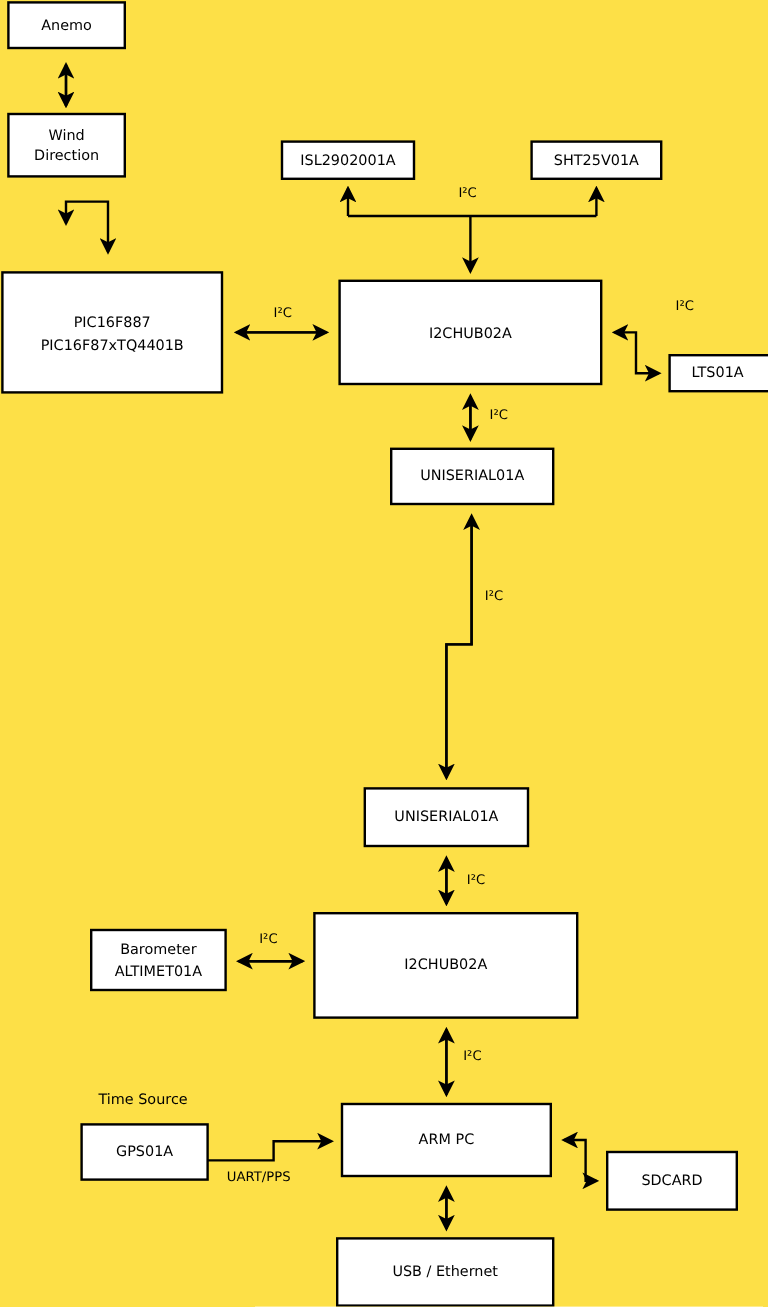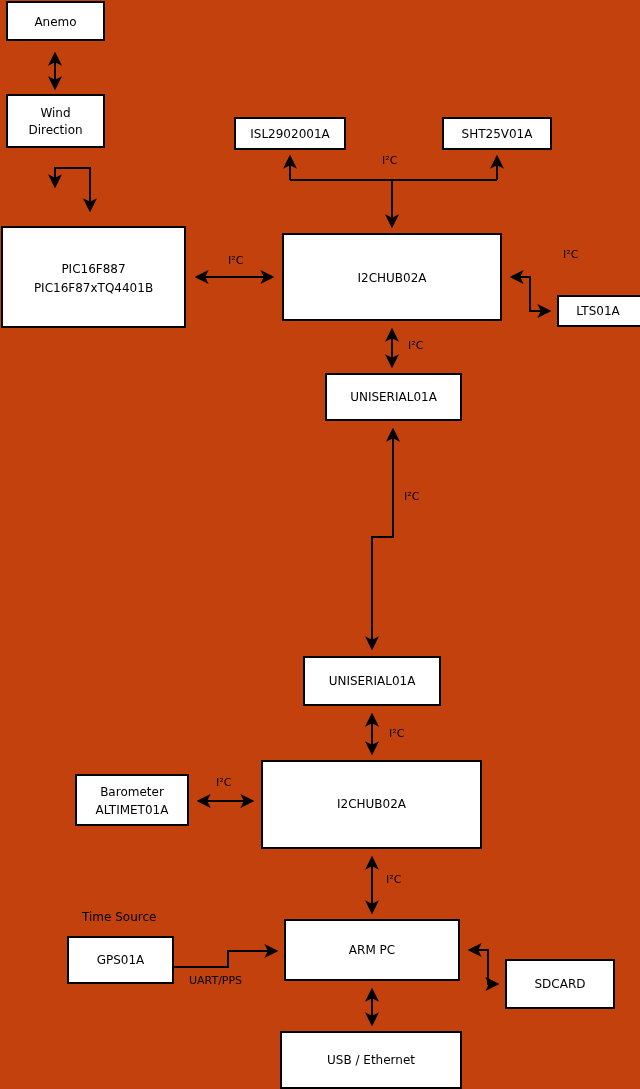--- a/index.html
+++ b/index.html
@@ -4,21 +4,21 @@
 <style>
   html, body {
     margin: 0;
     padding: 0;
     background: #ffffff;
   }
   #diagram-root {
     position: relative;
     width: 640px;
     height: 1089px;
-    background: #c2410c;
+    background: #fde047;
     font-family: "DejaVu Sans", "Liberation Sans", sans-serif;
     overflow: hidden;
     text-align: right;
   }
   svg.diagram-canvas {
     position: absolute;
     top: 0;
     left: 0;
     width: 640px;
     height: 1089px;

